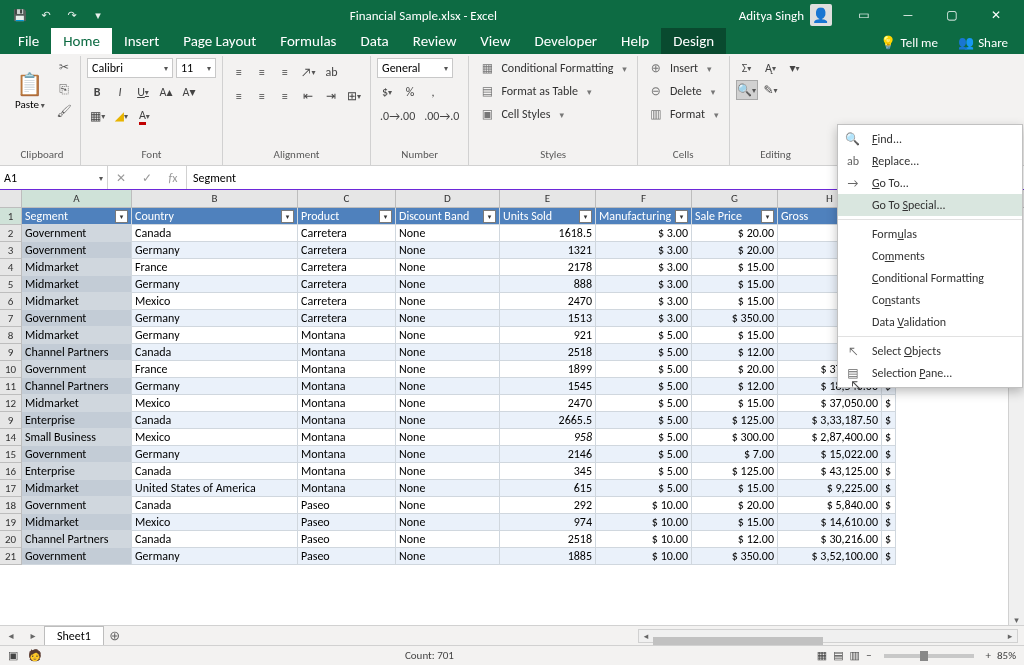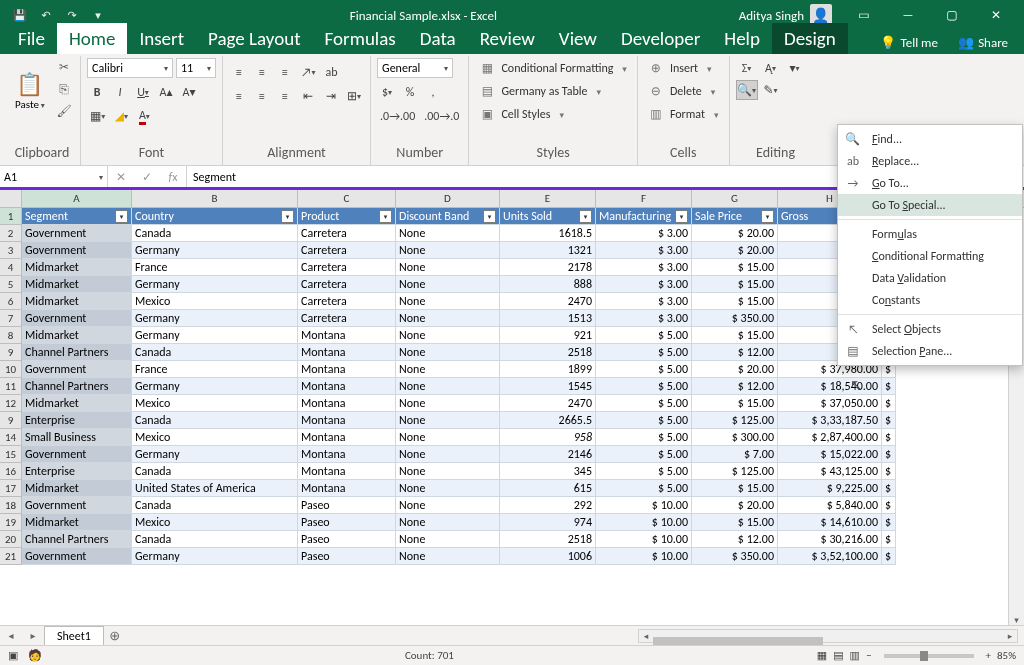--- a/index.html
+++ b/index.html
@@ -9,31 +9,31 @@
   .titlebar { height: 30px; background: #0d6b43; color: #fff; display: flex; align-items: center; padding: 0 6px; }
   .titlebar .qat { display: flex; align-items: center; gap: 6px; padding-left: 4px; }
   .titlebar .qat .qbtn { width: 20px; height: 20px; display: flex; align-items: center; justify-content: center; font-size: 11px; color: #fff; opacity: .9; }
   .titlebar .title { flex: 1; text-align: center; font-size: 13px; }
   .titlebar .user { display: flex; align-items: center; gap: 6px; margin-right: 10px; font-size: 13px;}
   .titlebar .winctrls { display: flex; align-items: center; gap: 0; }
   .titlebar .winctrls .wbtn { width: 44px; height: 30px; display: flex; align-items: center; justify-content: center; font-size: 12px; }
 
   
   .ribbon-tabs { height: 24px; background: #0d6b43; display: flex; align-items: flex-end; padding: 0 6px; color: #fff; }
-  .ribbon-tabs .rtab { padding: 4px 12px; font-size: 19px; cursor: pointer; }
+  .ribbon-tabs .rtab { padding: 4px 12px; font-size: 15px; cursor: pointer; }
   .ribbon-tabs .rtab.active { background: #fff; color: #0d6b43; }
   .ribbon-tabs .spacer { flex: 1; }
   .ribbon-tabs .rbtn { padding: 4px 10px; font-size: 13px; display: flex; align-items: center; gap: 4px; }
 
   
   .ribbon-body { height: 112px; background: #f3f2f1; border-bottom: 1px solid #d1d1d1; display: flex; padding: 2px 4px 0 4px; }
   .rgroup { border-right: 1px solid #d1d1d1; padding: 2px 6px; display: flex; flex-direction: column; }
   .rgroup:last-child { border-right:none;}
   .rgroup .rcontent { flex: 1; }
-  .rgroup .rlabel { text-align: center; font-size: 14px; color: #5a5a5a; padding: 2px 0; }
+  .rgroup .rlabel { text-align: center; font-size: 11px; color: #5a5a5a; padding: 2px 0; }
 
   .paste-big { display: flex; flex-direction: column; align-items: center; justify-content: center; width: 40px; height: 66px; }
   .paste-big .icon { font-size: 22px; }
   .small-col { display:flex; flex-direction:column; gap:4px; margin-left:4px; }
   .small-col .sbtn { width:20px; height:18px; display:flex; align-items:center; justify-content:center; font-size:12px; color:#555;}
 
   .font-top { display:flex; align-items:center; gap:3px;}
   .font-name { width:86px; height:20px; border:1px solid #c8c8c8; background:#fff; font-size:12px; display:flex; align-items:center; padding:0 4px; justify-content:space-between;}
   .font-size { width:40px; height:20px; border:1px solid #c8c8c8; background:#fff; font-size:12px; display:flex; align-items:center; padding:0 4px; justify-content:space-between;}
   .row-btns { display:flex; gap:3px; margin-top:4px;}
@@ -45,21 +45,21 @@
   .styles-col { display:flex; flex-direction:column; gap:3px;}
   .styles-btn { height:20px; display:flex; align-items:center; gap:6px; font-size:12px; color:#333; padding:0 4px;}
   .styles-btn .sicon { width:16px; text-align:center; color:#777;}
   .dropd { color:#777; font-size:9px; margin-left:3px;}
 
   .cells-col { display:flex; flex-direction:column; gap:3px;}
   .edit-grid { display:flex; gap:2px; flex-wrap: wrap; width:80px;}
   .edit-grid .ibtn { width:22px; }
 
   
-  .formula-bar { height: 24px; border-bottom: 3px solid #6d28d9; display: flex; align-items: stretch; }
+  .formula-bar { height: 24px; border-bottom: 1px solid #6d28d9; display: flex; align-items: stretch; }
   .name-box { width: 108px; border-right: 1px solid #d1d1d1; display: flex; align-items: center; padding: 0 4px; font-size: 12px; background:#fff; justify-content:space-between;}
   .fb-btns { display:flex; align-items:center; border-right:1px solid #d1d1d1;}
   .fb-btns .fbtn { width:26px; display:flex; align-items:center; justify-content:center; color:#999; font-size:12px;}
   .fb-input { flex:1; padding:0 6px; font-size:12px; display:flex; align-items:center; background:#fff; }
 
   
   .sheet-area { position:absolute; top:190px; left:0; right:0; bottom:40px; overflow:hidden; background:#fff;}
   .col-headers { display:flex; height:18px; background:#e6e6e6; border-bottom:1px solid #bdbdbd;}
   .corner { width:22px; border-right:1px solid #bdbdbd; background:#e6e6e6;}
   .colh { border-right:1px solid #bdbdbd; display:flex; align-items:center; justify-content:center; font-size:11px; color:#333; background:#e6e6e6;}
@@ -252,21 +252,21 @@
 
   <div class="rgroup">
     <div class="rcontent styles-col">
       <div class="styles-btn">
           <span class="sicon">▦</span>
           <span>Conditional Formatting</span>
           <span class="dropd">▾</span>
         </div>
       <div class="styles-btn">
           <span class="sicon">▤</span>
-          <span>Germany as Table</span>
+          <span>Format as Table</span>
           <span class="dropd">▾</span>
         </div>
       <div class="styles-btn">
           <span class="sicon">▣</span>
           <span>Cell Styles</span>
           <span class="dropd">▾</span>
         </div>
     </div>
     <div class="rlabel">Styles</div>
   </div>
@@ -598,21 +598,21 @@
         <div class="cell right" style="width: 86px;">$      12.00</div>
         <div class="cell right" style="width: 104px;">$    30,216.00</div>
         <div class="cell" style="width: 14px;">$</div>
       </div>
       <div class="grow">
         <div class="rowh">21</div>
         <div class="cell stripe firstcol" style="width: 110px;">Government</div>
         <div class="cell stripe" style="width: 166px;">Germany</div>
         <div class="cell stripe" style="width: 98px;">Paseo</div>
         <div class="cell stripe" style="width: 104px;">None</div>
-        <div class="cell stripe right" style="width: 96px;">1006</div>
+        <div class="cell stripe right" style="width: 96px;">1885</div>
         <div class="cell stripe right" style="width: 96px;">$      10.00</div>
         <div class="cell stripe right" style="width: 86px;">$    350.00</div>
         <div class="cell stripe right" style="width: 104px;">$  3,52,100.00</div>
         <div class="cell stripe" style="width: 14px;">$</div>
       </div>
     </div>
   <div class="vscroll">
     <span>▴</span>
       <div class="thumb"></div>
       <span>▾</span>
@@ -667,30 +667,34 @@
       <span class="dicon"></span>
       <span>Go To <span class="underline-letter">S</span>pecial...</span>
     </div>
   <div class="sep"></div>
   <div class="ditem">
       <span class="dicon"></span>
       <span>Form<span class="underline-letter">u</span>las</span>
     </div>
   <div class="ditem">
       <span class="dicon"></span>
+      <span>Co<span class="underline-letter">m</span>ments</span>
+    </div>
+  <div class="ditem">
+      <span class="dicon"></span>
       <span><span class="underline-letter">C</span>onditional Formatting</span>
+    </div>
+  <div class="ditem">
+      <span class="dicon"></span>
+      <span>Co<span class="underline-letter">n</span>stants</span>
     </div>
   <div class="ditem">
       <span class="dicon"></span>
       <span>Data <span class="underline-letter">V</span>alidation</span>
     </div>
-  <div class="ditem">
-      <span class="dicon"></span>
-      <span>Co<span class="underline-letter">n</span>stants</span>
-    </div>
   <div class="sep"></div>
   <div class="ditem">
       <span class="dicon">↖</span>
       <span>Select <span class="underline-letter">O</span>bjects</span>
     </div>
   <div class="ditem">
       <span class="dicon">▤</span>
       <span>Selection <span class="underline-letter">P</span>ane...</span>
     </div>
 </div>

